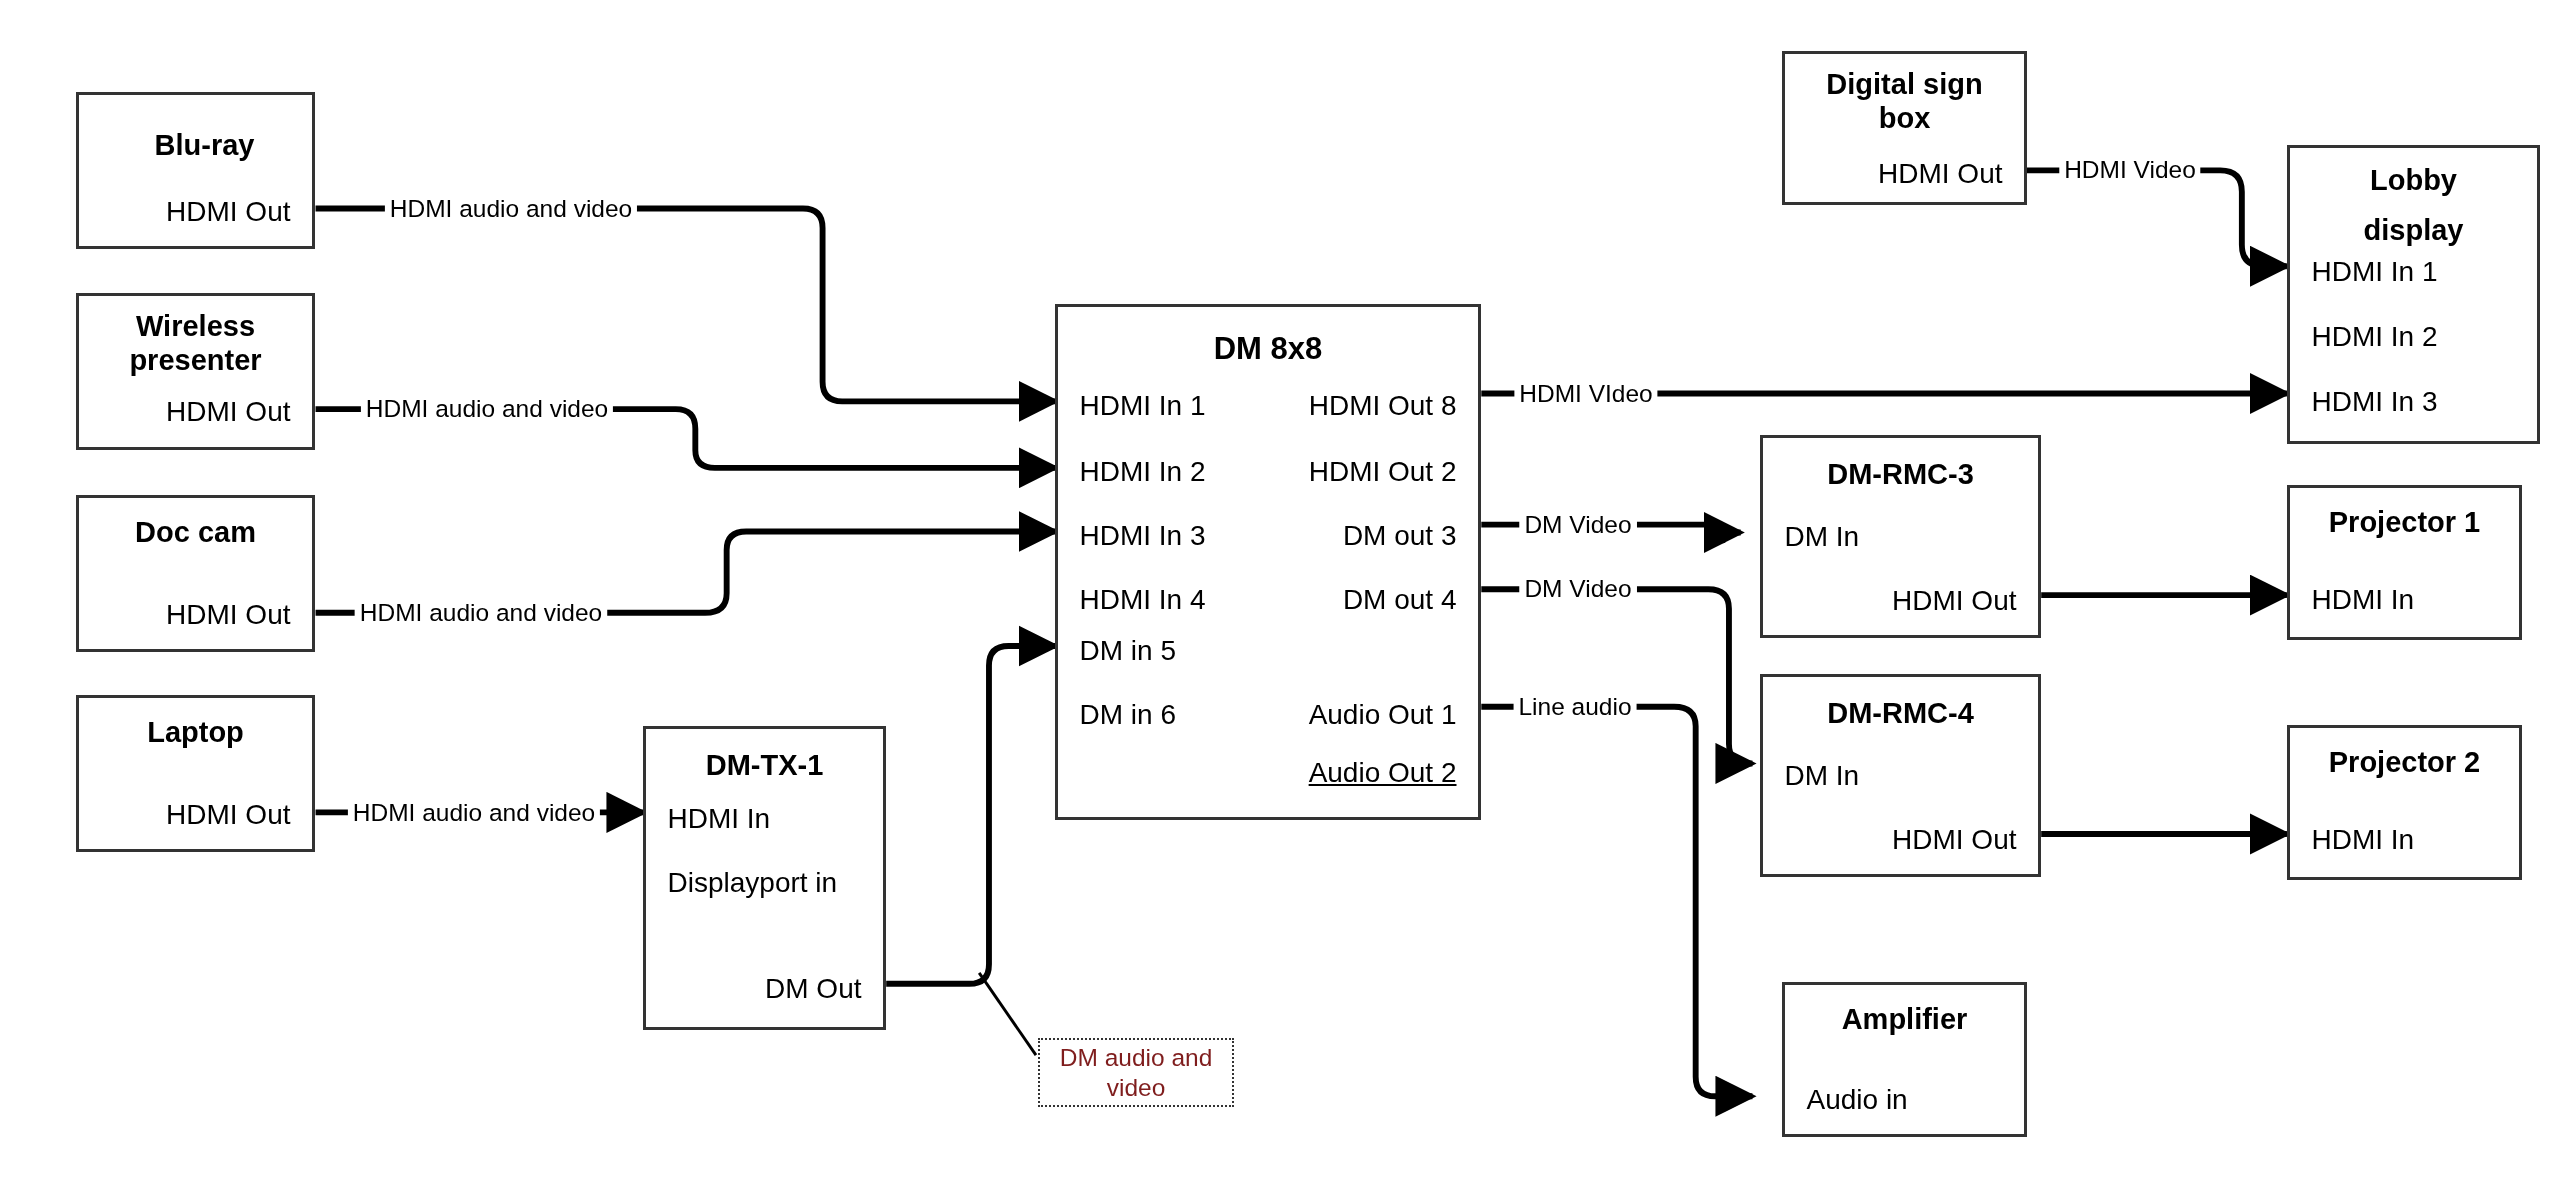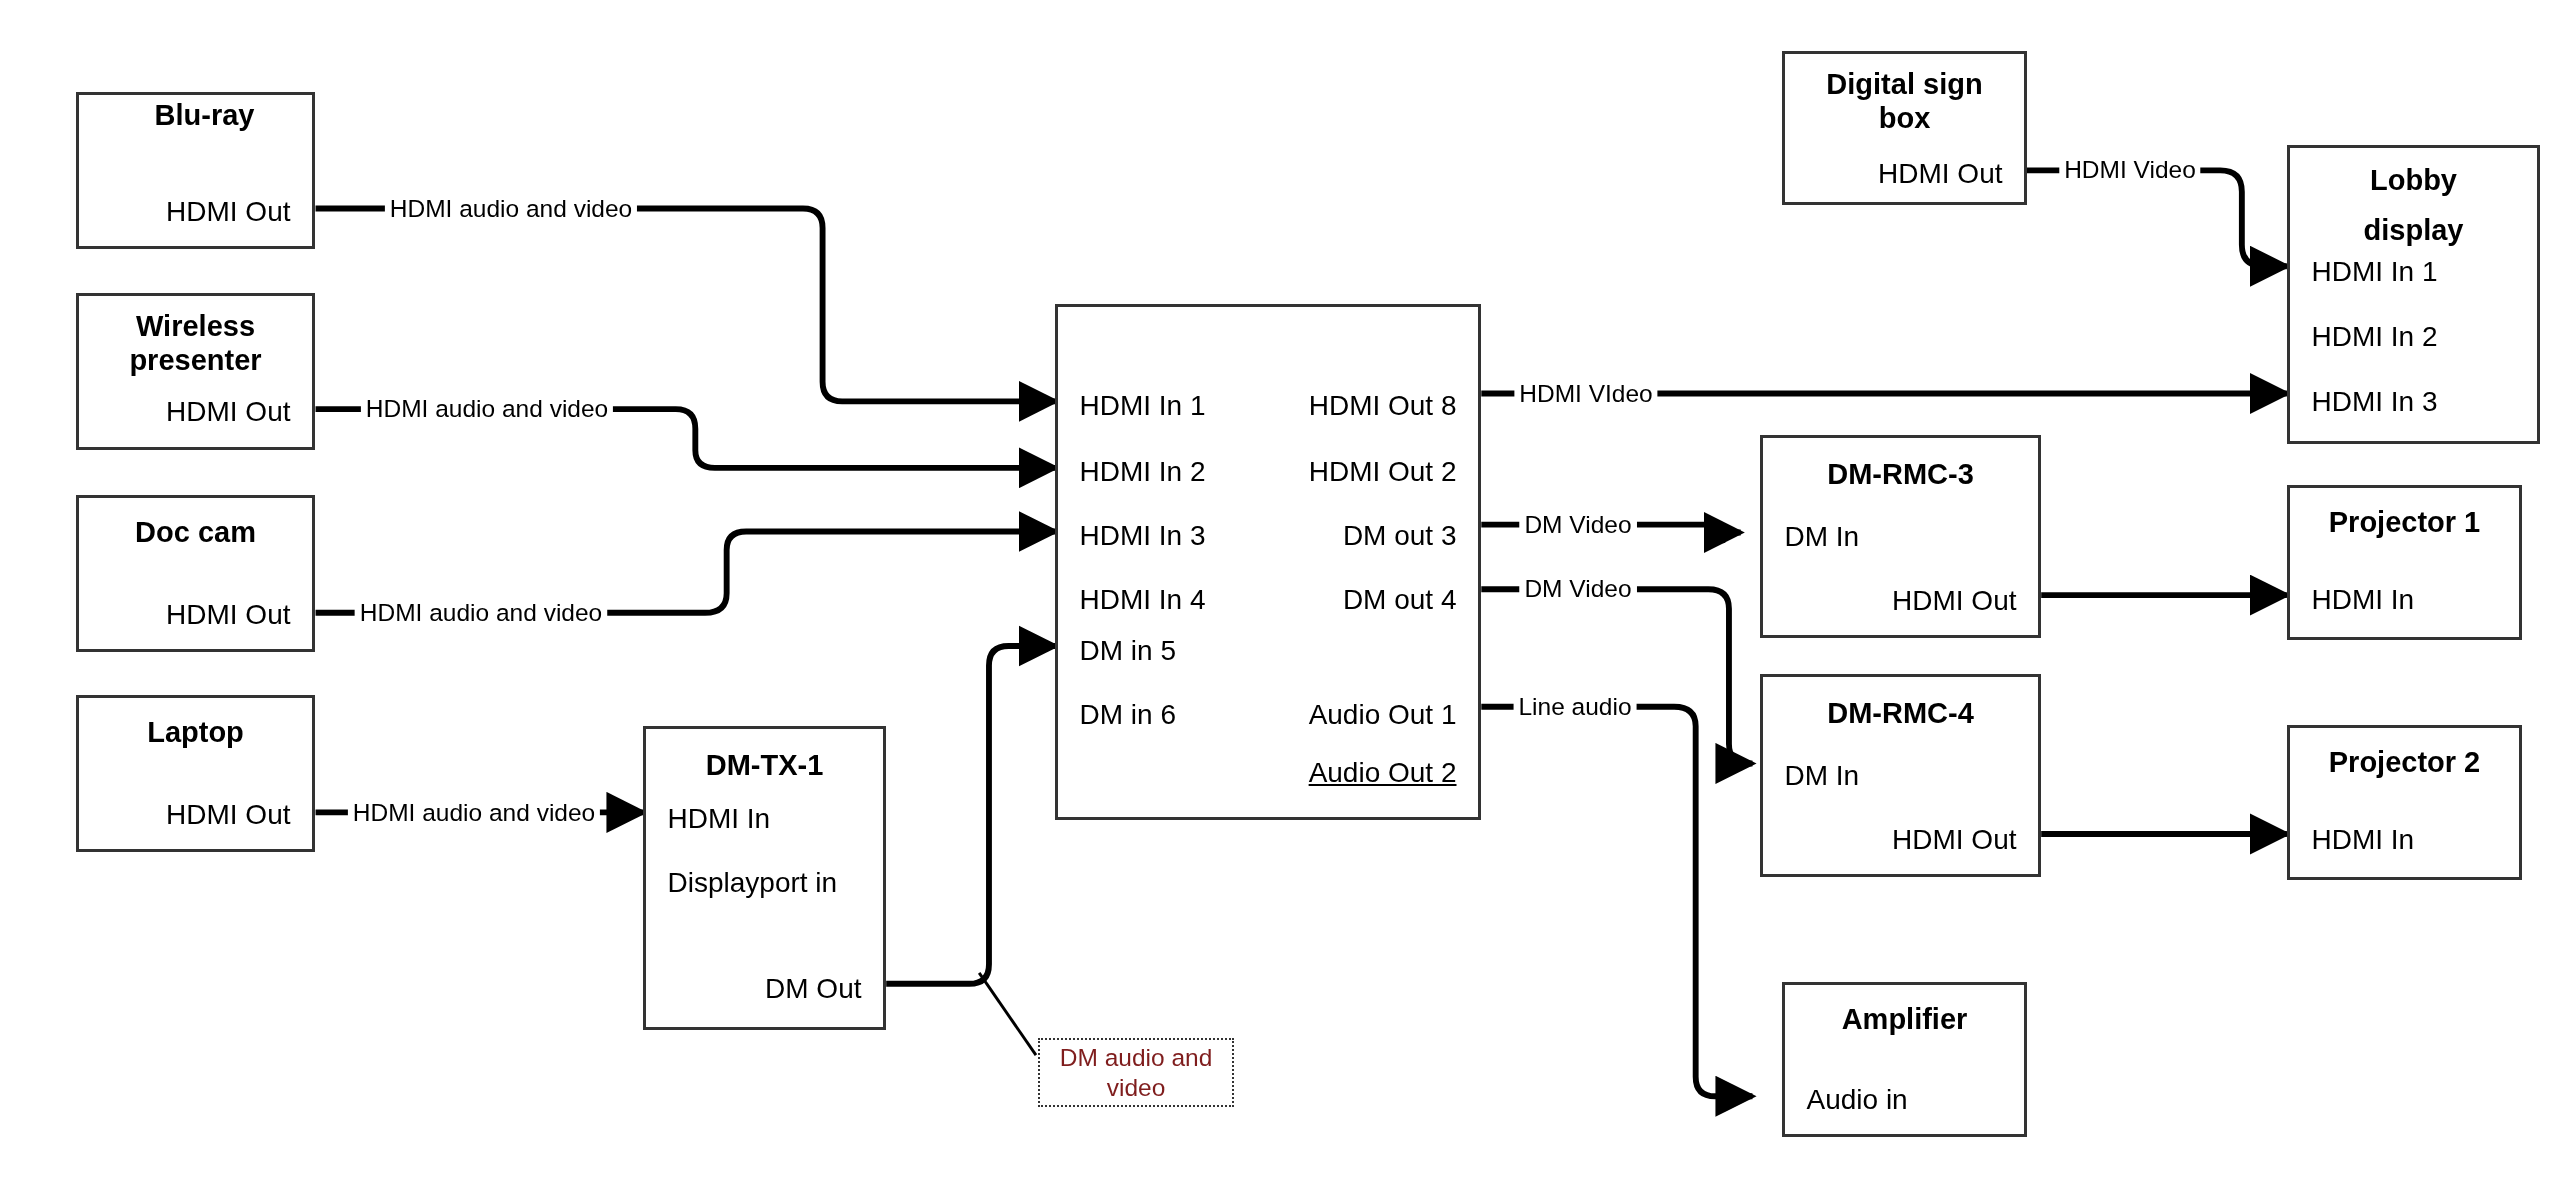--- a/index.html
+++ b/index.html
@@ -114,21 +114,21 @@
 
       <path d="M 2070,174 L 2105,174 M 2245,174 L 2268,174 Q 2290,174 2290,196 L 2290,250 Q 2290,272 2312,272 L 2336,272" marker-end="url(#arrow)"></path>
 
       <path d="M 2085,608 L 2336,608" marker-end="url(#arrow)"></path>
 
       <path d="M 2085,852 L 2336,852" marker-end="url(#arrow)"></path>
     </g>
   </svg>
 
   <div class="node" style="left:76px; top:92px; width:239px; height:157px;">
-    <div class="node-title" style="top:4px;padding-left:18px;">Blu-ray</div>
+    <div class="node-title" style="top:34px;padding-left:18px;">Blu-ray</div>
     <div class="port right" style="top:103px;">HDMI Out</div>
   </div>
 
   <div class="node" style="left:76px; top:293px; width:239px; height:157px;">
     <div class="node-title" style="top:13.7px;">Wireless</div>
     <div class="node-title" style="top:48px;">presenter</div>
     <div class="port right" style="top:102px;">HDMI Out</div>
   </div>
 
   <div class="node" style="left:76px; top:495px; width:239px; height:157px;">
@@ -142,20 +142,21 @@
   </div>
 
   <div class="node" style="left:643px; top:726px; width:243px; height:304px;">
     <div class="node-title" style="top:19.6px;">DM-TX-1</div>
     <div class="port left" style="top:76px;">HDMI In</div>
     <div class="port left" style="top:140px;">Displayport in</div>
     <div class="port right" style="top:246px;">DM Out</div>
   </div>
 
   <div class="node" style="left:1055px; top:304px; width:426px; height:516px;">
+    <div class="node-title" style="top:23.5px; font-size:31px;">DM 8x8</div>
 
     <div class="port left" style="top:85px;">HDMI In 1</div>
     <div class="port left" style="top:151px;">HDMI In 2</div>
     <div class="port left" style="top:215px;">HDMI In 3</div>
     <div class="port left" style="top:279px;">HDMI In 4</div>
     <div class="port left" style="top:330px;">DM in 5</div>
     <div class="port left" style="top:394px;">DM in 6</div>
 
     <div class="port right" style="top:85px;">HDMI Out 8</div>
     <div class="port right" style="top:151px;">HDMI Out 2</div>

